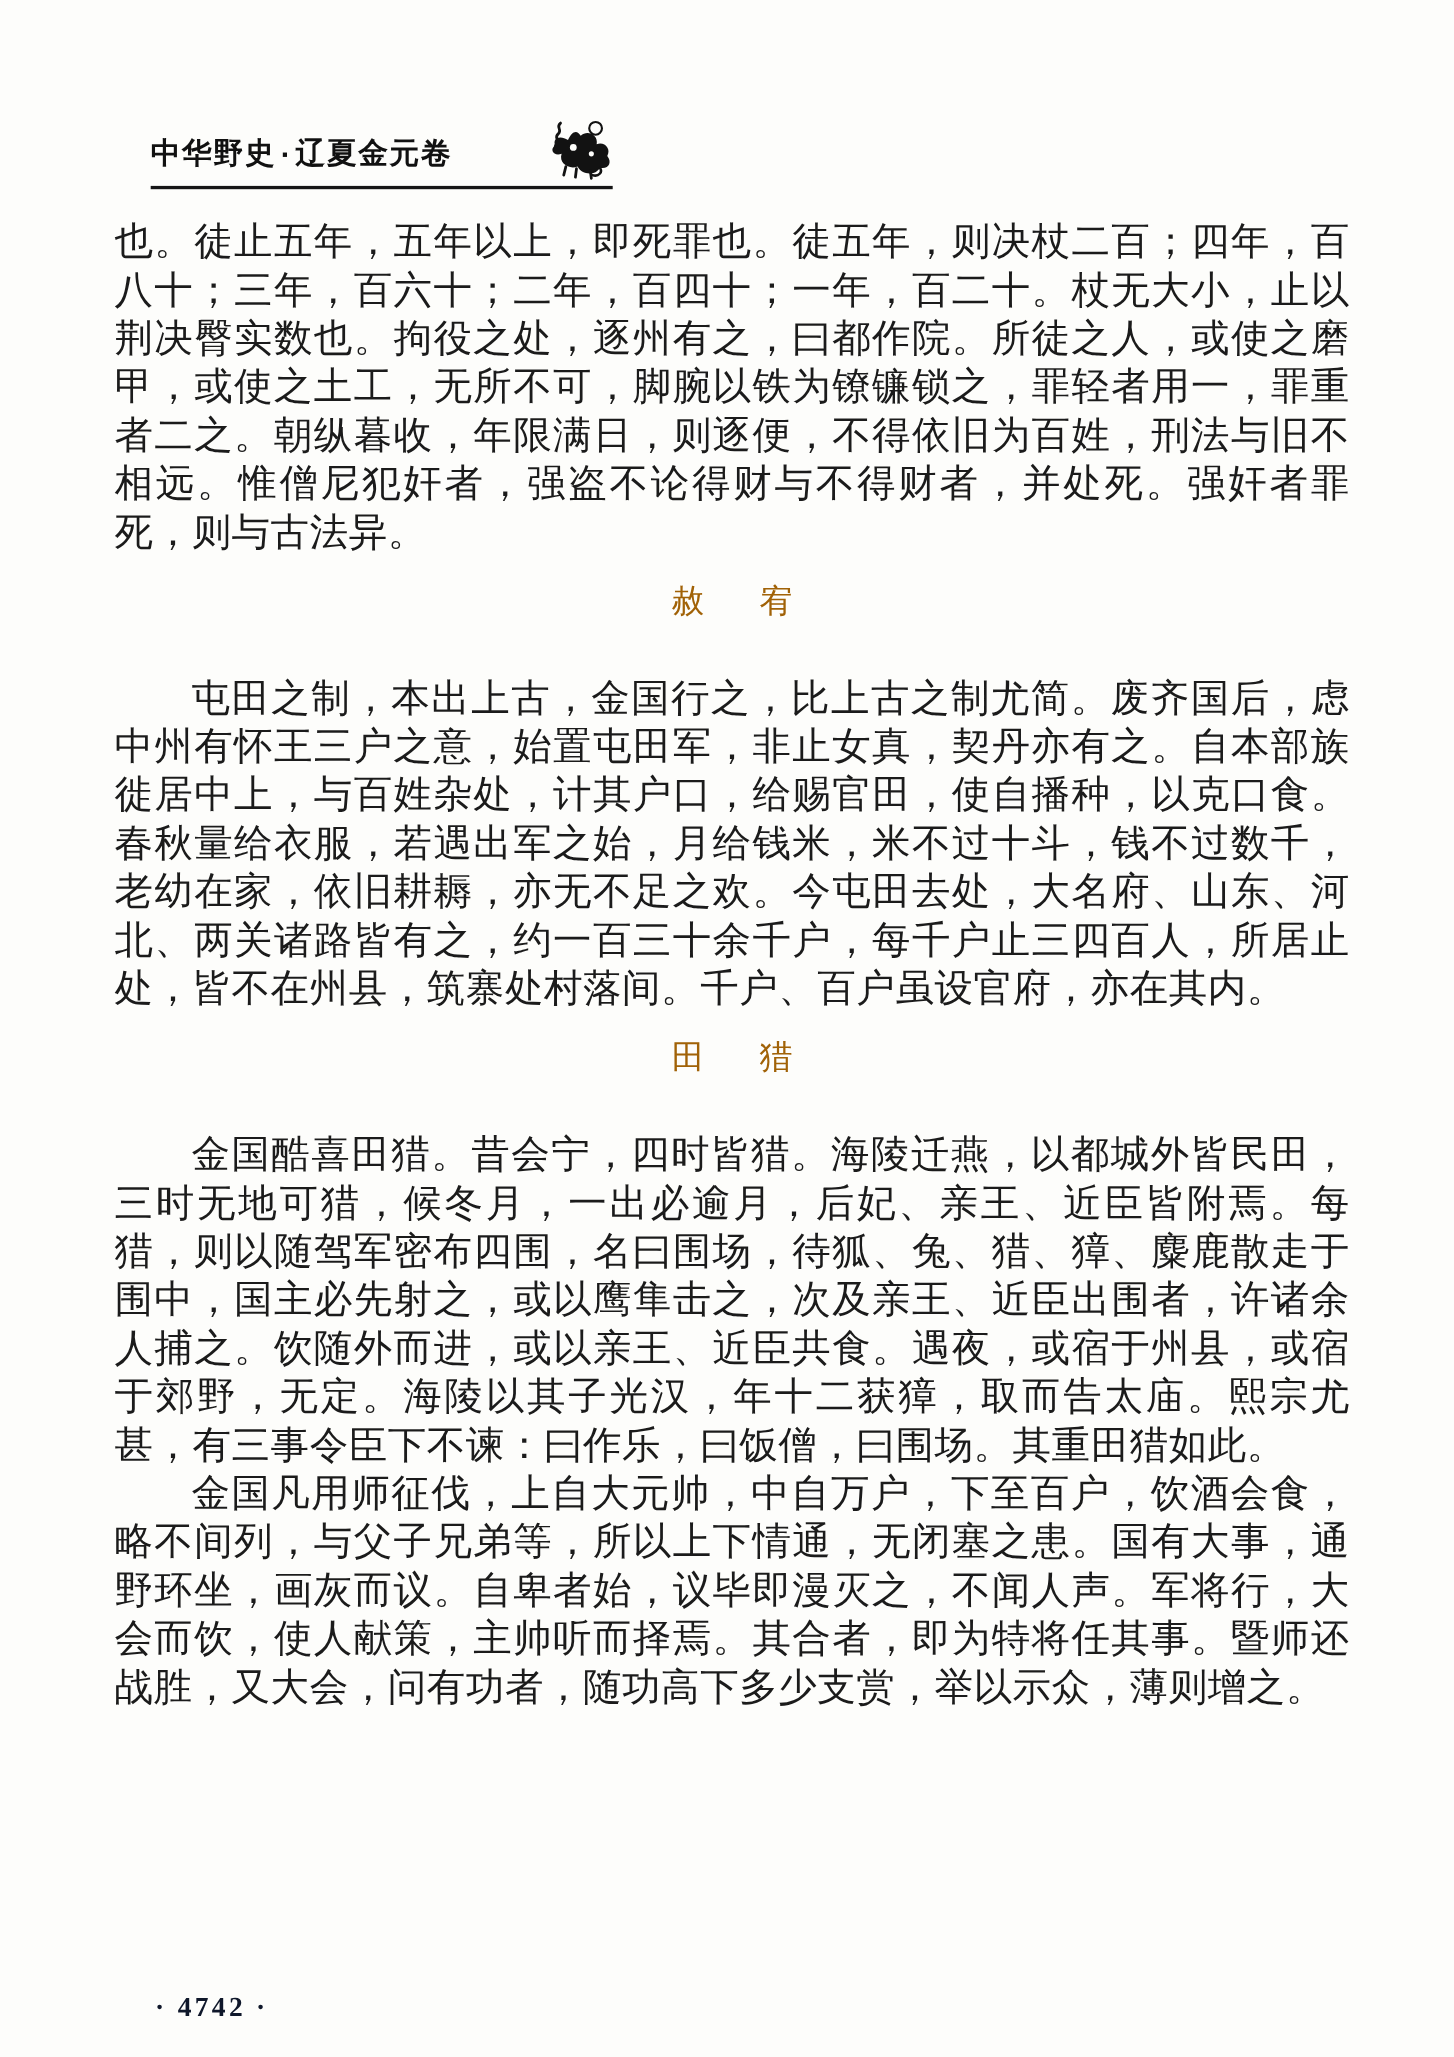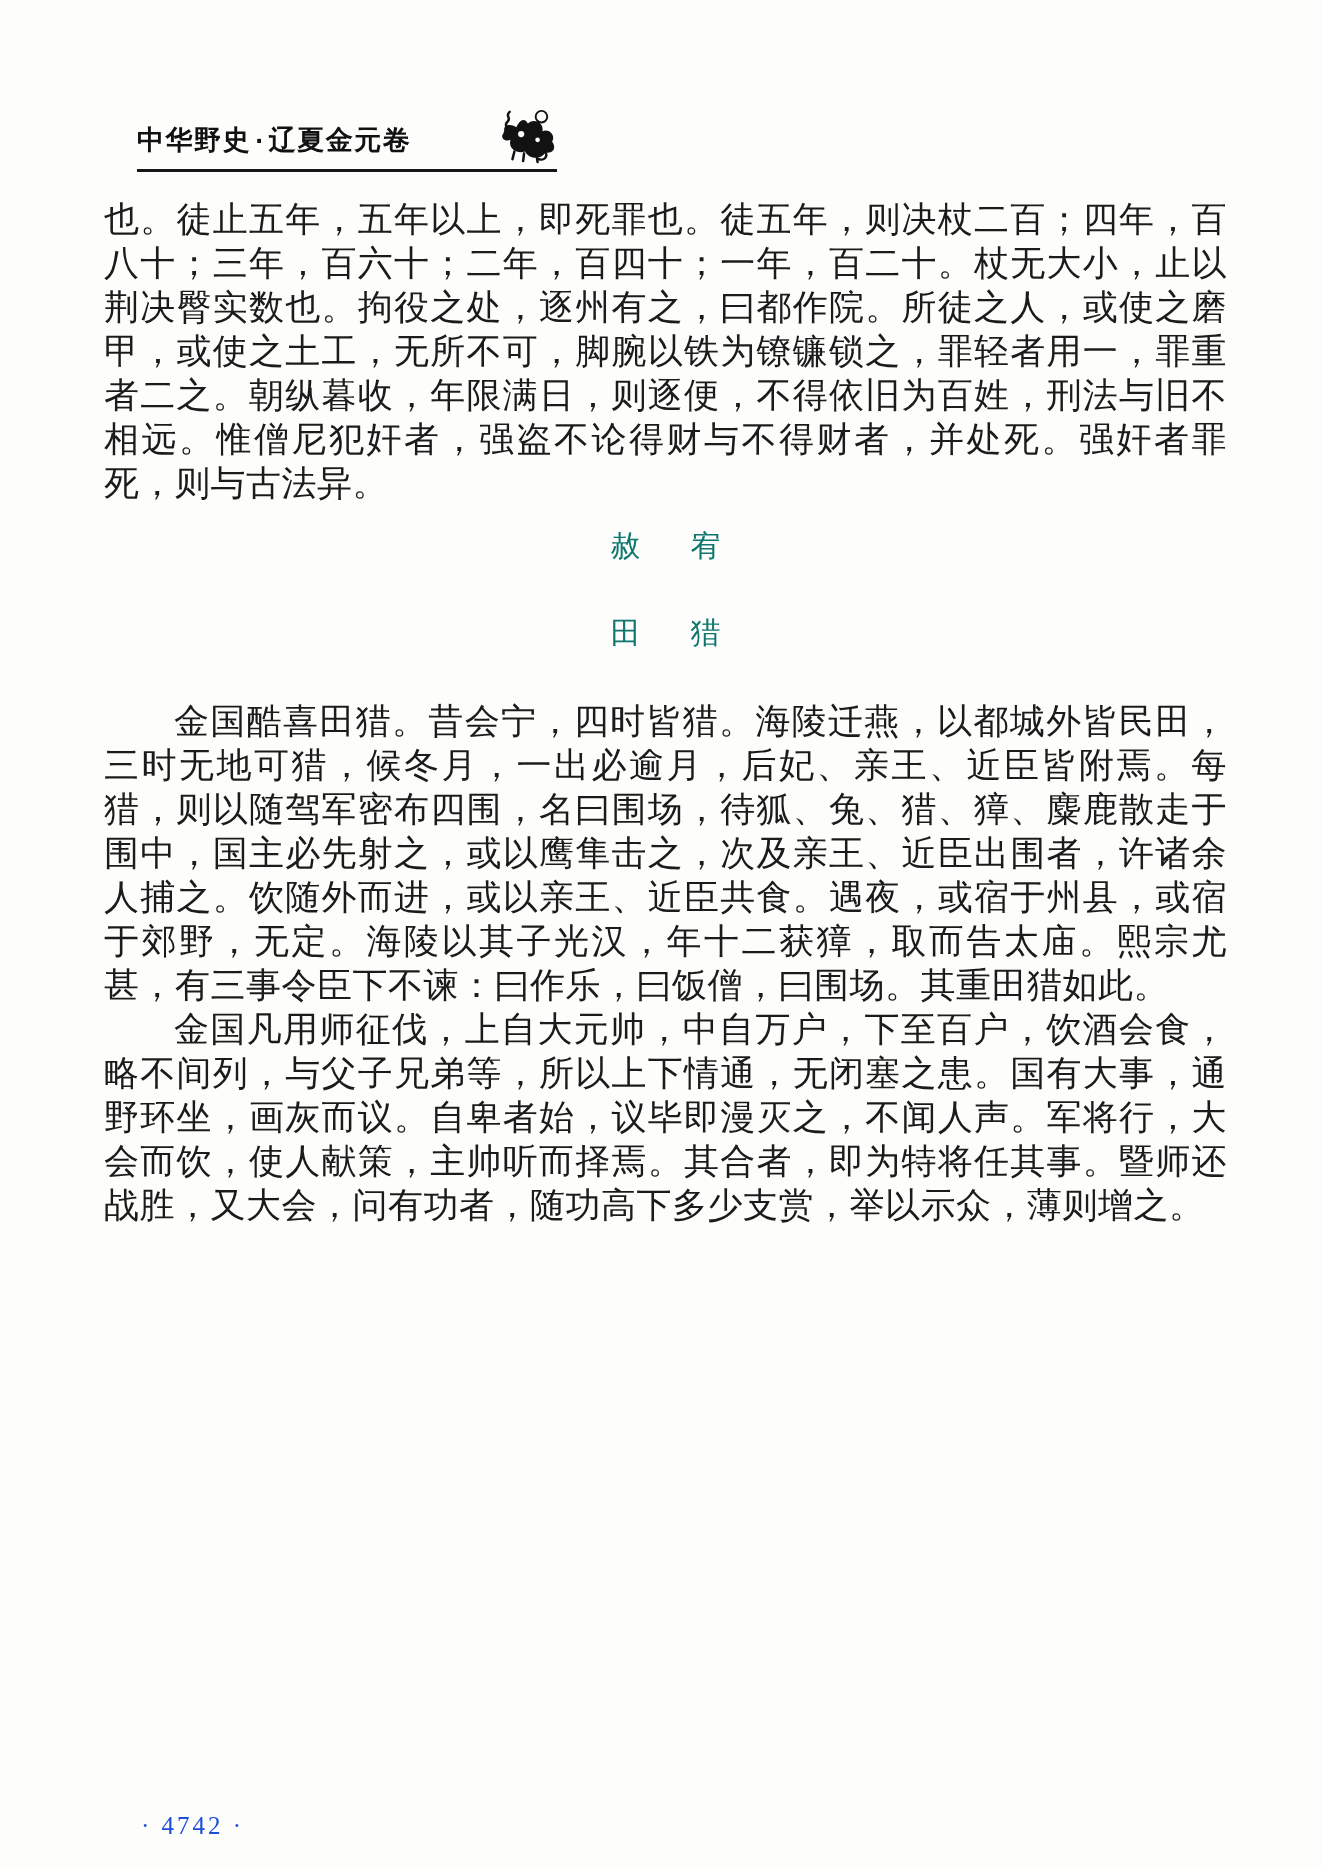--- a/index.html
+++ b/index.html
@@ -47,29 +47,30 @@
     color: #1b1b1b;
   }
   .indent { text-indent: 2em; }
   .section-heading {
     font-size: 30px;
     font-weight: 500;
     text-align: center;
     letter-spacing: 10px;
     text-indent: 10px;
     margin: 20px 0 46px 0;
-    color: #0f766e;
+    color: #a16207;
   }
   .page-footer {
     position: absolute;
     left: 141px;
     bottom: 30px;
     font-size: 25px;
     letter-spacing: 3px;
-    color: #1d4ed8;
+    color: #0f172a;
+    font-weight: bold;
   }
 </style>
 </head>
 <body>
 
 <div class="page">
 
   <div class="running-header">
     <span class="book-title">中华野史·辽夏金元卷</span>
     <span class="stamp">
@@ -84,20 +85,21 @@
       </svg>
     </span>
   </div>
 
   <div class="content">
 
     <p class="para">也。徒止五年，五年以上，即死罪也。徒五年，则决杖二百；四年，百八十；三年，百六十；二年，百四十；一年，百二十。杖无大小，止以荆决臀实数也。拘役之处，逐州有之，曰都作院。所徒之人，或使之磨甲，或使之土工，无所不可，脚腕以铁为镣镰锁之，罪轻者用一，罪重者二之。朝纵暮收，年限满日，则逐便，不得依旧为百姓，刑法与旧不相远。惟僧尼犯奸者，强盗不论得财与不得财者，并处死。强奸者罪死，则与古法异。</p>
 
     <h2 class="section-heading">赦　宥</h2>
 
+    <p class="para indent">屯田之制，本出上古，金国行之，比上古之制尤简。废齐国后，虑中州有怀王三户之意，始置屯田军，非止女真，契丹亦有之。自本部族徙居中上，与百姓杂处，计其户口，给赐官田，使自播种，以克口食。春秋量给衣服，若遇出军之始，月给钱米，米不过十斗，钱不过数千，老幼在家，依旧耕耨，亦无不足之欢。今屯田去处，大名府、山东、河北、两关诸路皆有之，约一百三十余千户，每千户止三四百人，所居止处，皆不在州县，筑寨处村落间。千户、百户虽设官府，亦在其内。</p>
 
     <h2 class="section-heading">田　猎</h2>
     <p class="para indent">金国酷喜田猎。昔会宁，四时皆猎。海陵迁燕，以都城外皆民田，三时无地可猎，候冬月，一出必逾月，后妃、亲王、近臣皆附焉。每猎，则以随驾军密布四围，名曰围场，待狐、兔、猎、獐、麋鹿散走于围中，国主必先射之，或以鹰隼击之，次及亲王、近臣出围者，许诸余人捕之。饮随外而进，或以亲王、近臣共食。遇夜，或宿于州县，或宿于郊野，无定。海陵以其子光汉，年十二获獐，取而告太庙。熙宗尤甚，有三事令臣下不谏：曰作乐，曰饭僧，曰围场。其重田猎如此。</p>
 
     <p class="para indent">金国凡用师征伐，上自大元帅，中自万户，下至百户，饮酒会食，略不间列，与父子兄弟等，所以上下情通，无闭塞之患。国有大事，通野环坐，画灰而议。自卑者始，议毕即漫灭之，不闻人声。军将行，大会而饮，使人献策，主帅听而择焉。其合者，即为特将任其事。暨师还战胜，又大会，问有功者，随功高下多少支赏，举以示众，薄则增之。</p>
 
   </div>
 
   <div class="page-footer">·  4742  ·</div>
 

